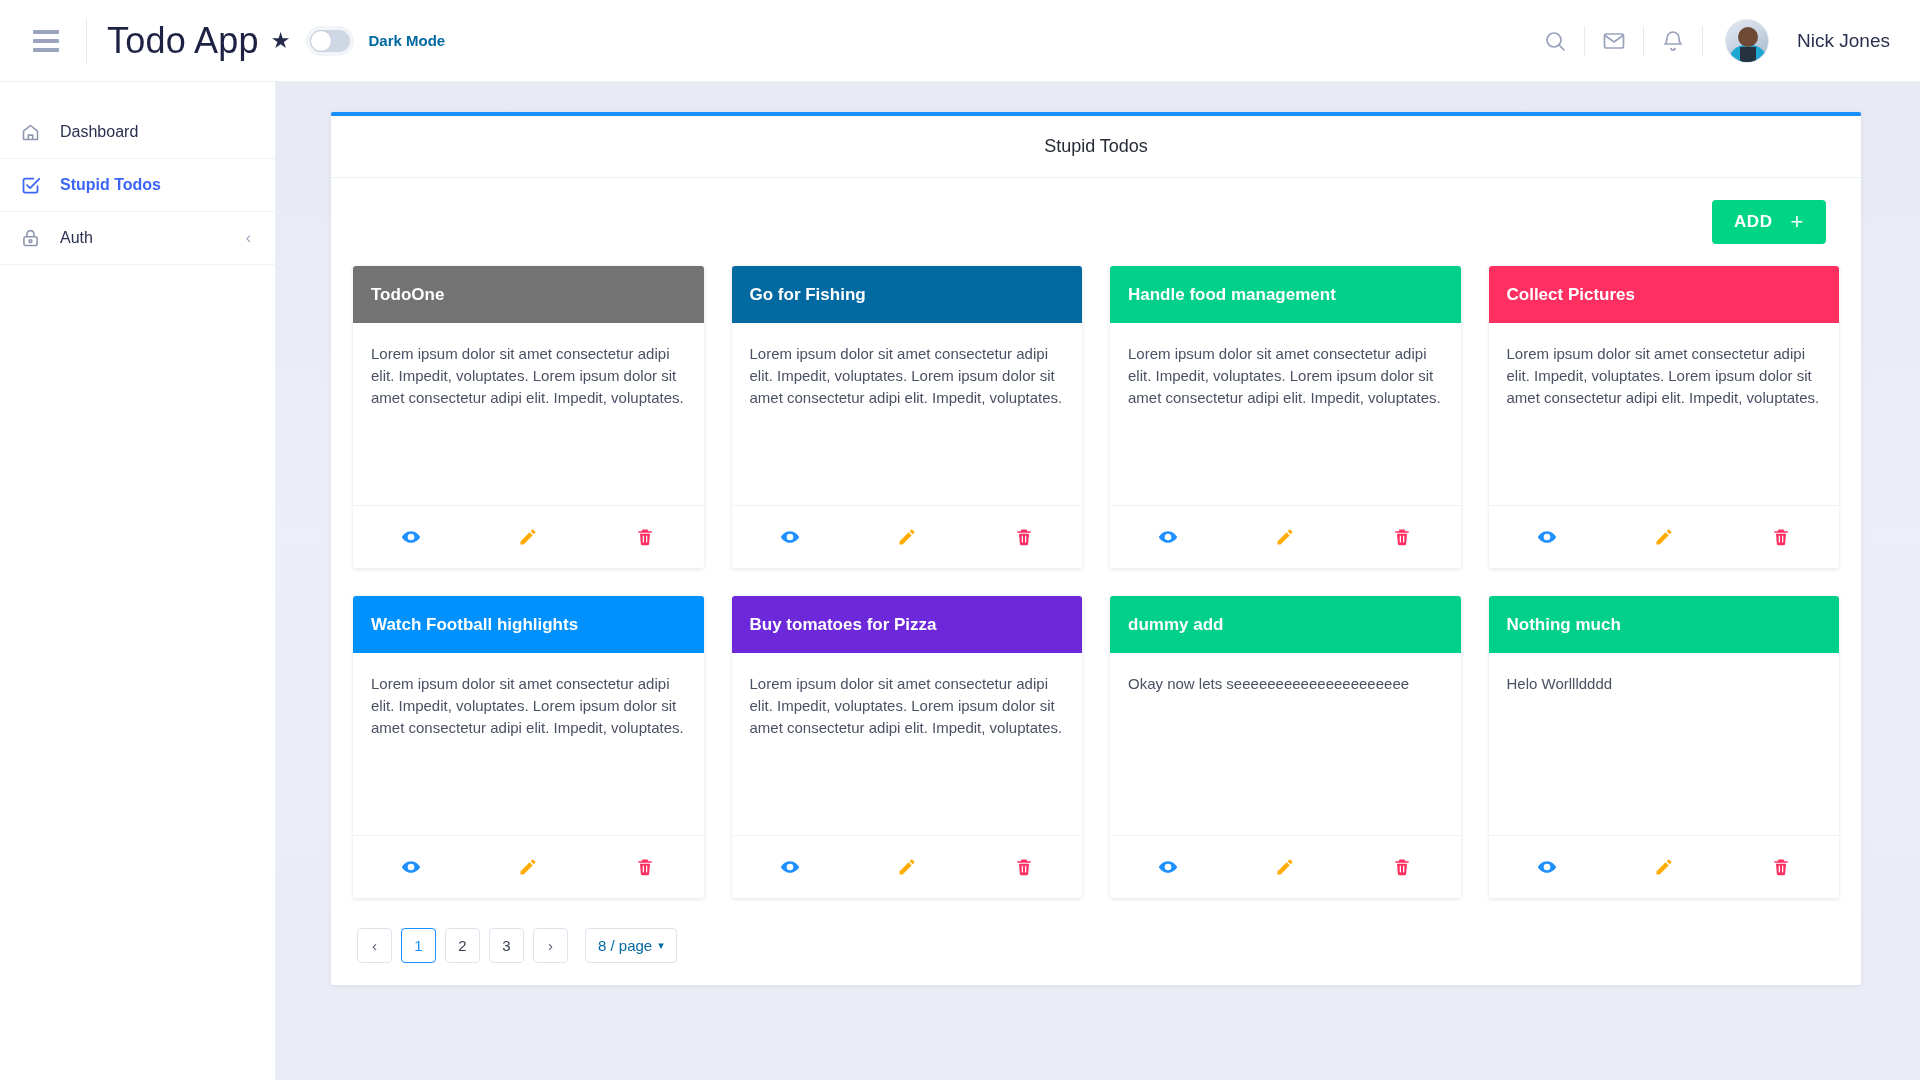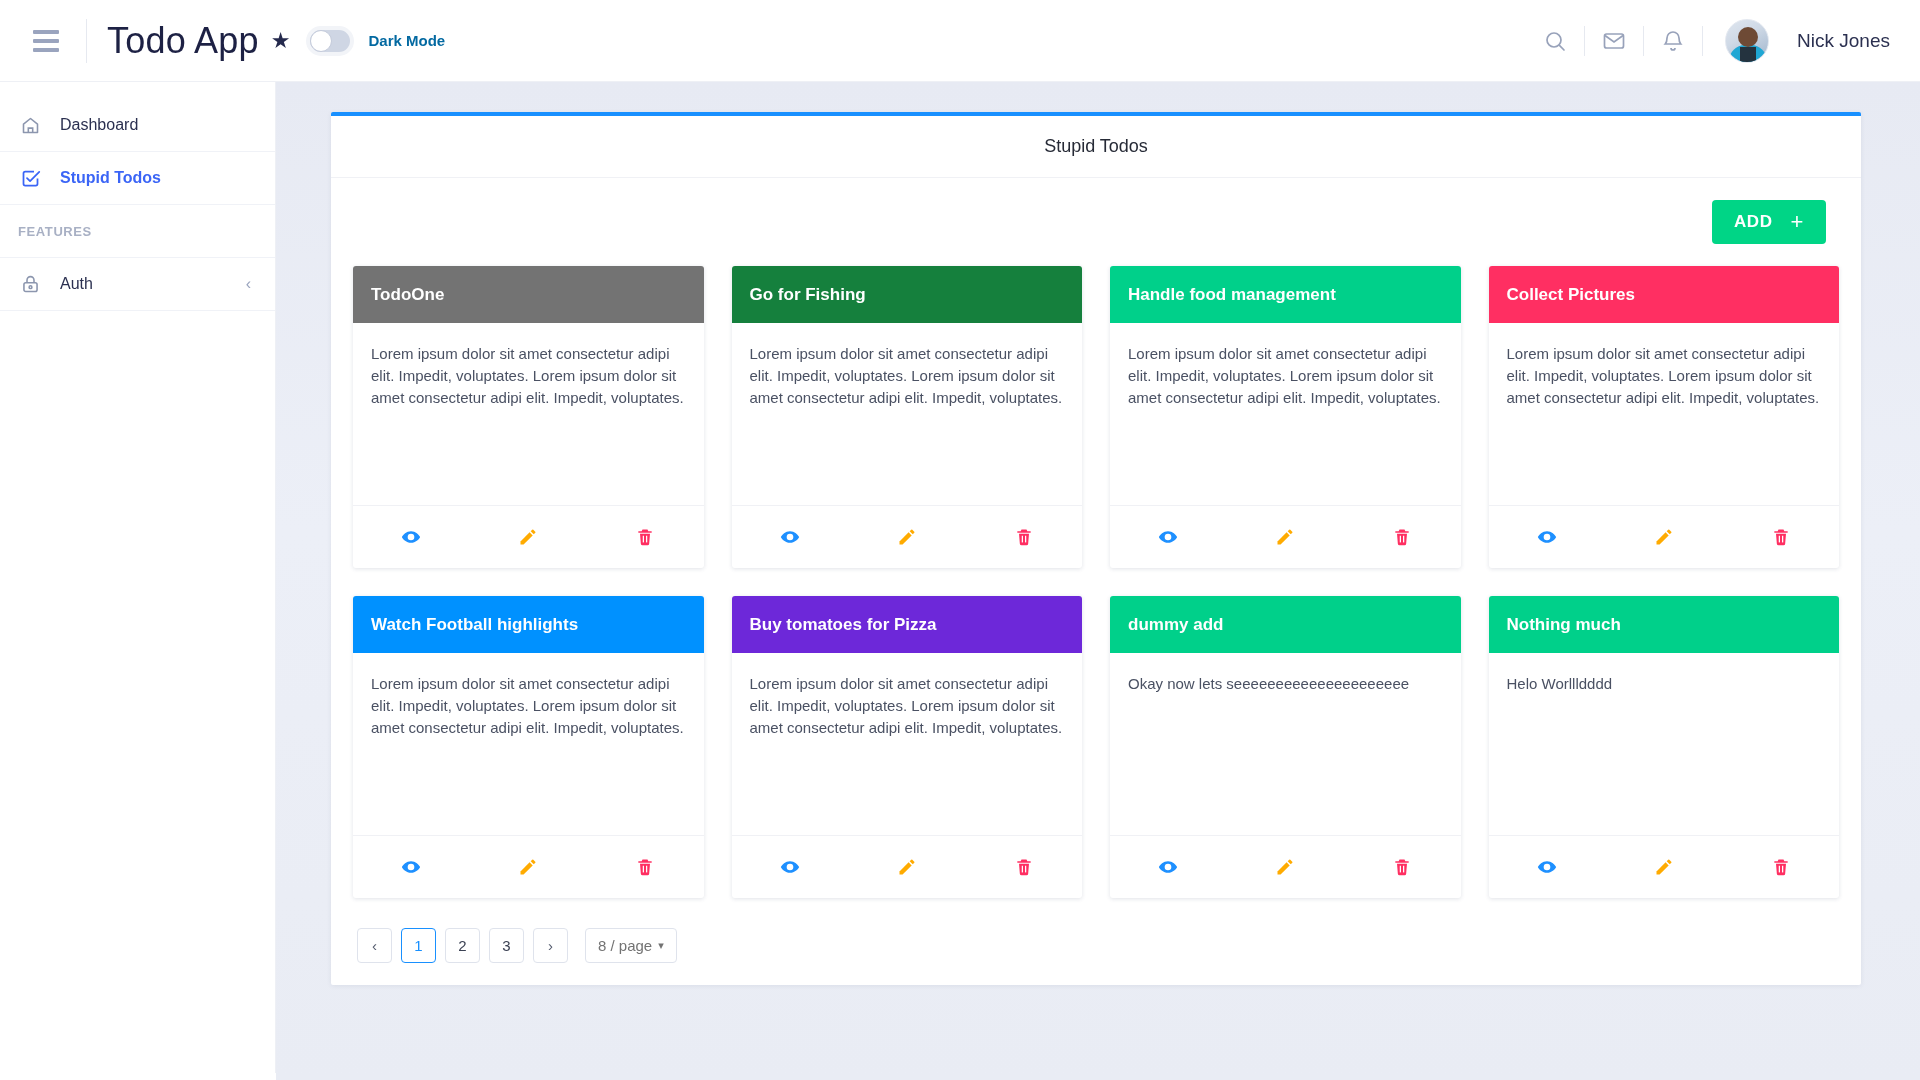--- a/index.html
+++ b/index.html
@@ -73,21 +73,21 @@
     border-radius: 16px 16px 0 0; background: #1fa7d4;
   }
   .avatar .shirt {
     position: absolute; left: 14px; bottom: -5px; width: 16px; height: 20px;
     background: #24333f;
   }
   .username { font-size: 19px; color: #2b3050; white-space: nowrap; }
 
   
   .sidebar {
-    position: absolute; left: 0; top: 75px;
+    position: absolute; left: 0; top: 82px;
     width: 276px; height: 998px; background: #ffffff;
     border-right: 1px solid #eef0f5;
     z-index: 15;
   }
   .side-item {
     height: 53px; display: flex; align-items: center;
     padding-left: 18px; gap: 18px; cursor: pointer;
     border-bottom: 1px solid #f0f2f7;
     font-size: 16px; color: #2b3050;
   }
@@ -166,21 +166,21 @@
   .pg {
     min-width: 35px; height: 35px; border: 1px solid #dfe3ec; border-radius: 4px;
     background: #fff; display: flex; align-items: center; justify-content: center;
     font-size: 15px; color: #3b4153; cursor: pointer; padding: 0 8px;
   }
   .pg.active { border-color: #1890ff; color: #1890ff; }
   .pg.arrow { color: #555c6e; }
   .pgsize {
     height: 35px; border: 1px solid #dfe3ec; border-radius: 4px; background: #fff;
     display: flex; align-items: center; gap: 6px; padding: 0 12px; margin-left: 8px;
-    font-size: 15px; color: #737373; cursor: pointer;
+    font-size: 15px; color: #0369a1; cursor: pointer;
   }
   .pgsize .cv { font-size: 11px; }
 </style>
 </head>
 <body>
 
 <div class="topbar">
   <div class="hamburger">
     <i></i>
       <i class="mid"></i>
@@ -243,21 +243,20 @@
   <div class="side-item active">
     <span class="side-icon">
       <svg width="21" height="21" viewBox="0 0 24 24" fill="none" stroke="currentColor" stroke-width="2">
         <path d="M20 12v6a2 2 0 0 1-2 2H6a2 2 0 0 1-2-2V6a2 2 0 0 1 2-2h10"></path>
         <path d="M8 11.5l3.5 3.5L22 4.5" stroke-linecap="round" stroke-linejoin="round"></path>
       </svg>
     </span>
     <span>Stupid Todos</span>
   </div>
 
-  <div class="side-section">FEATURES</div>
 
   <div class="side-item">
     <span class="side-icon">
       <svg width="21" height="21" viewBox="0 0 24 24" fill="none" stroke="currentColor" stroke-width="1.8">
         <rect x="4.5" y="10" width="15" height="10" rx="2"></rect>
           <path d="M8 10V7a4 4 0 0 1 8 0v3"></path>
         <circle cx="12" cy="15" r="1.6"></circle>
       </svg>
     </span>
     <span>Auth</span>
@@ -299,21 +298,21 @@
                 <svg width="20" height="20" viewBox="0 0 24 24" fill="currentColor">
                   <path d="M9 3h6l1 2h4v2H4V5h4l1-2z"></path>
                   <path d="M6 8h12l-1 12.2A2 2 0 0 1 15 22H9a2 2 0 0 1-2-1.8L6 8z"></path>
                   <rect x="9.3" y="10.5" width="1.5" height="8" fill="#fff"></rect>
                   <rect x="13.2" y="10.5" width="1.5" height="8" fill="#fff"></rect>
                 </svg>
               </div>
             </div>
           </div>
           <div class="todo-card">
-            <div class="todo-head" style="background:#15803d">
+            <div class="todo-head" style="background:#0369a1">
               <span>Go for Fishing</span>
             </div>
             <div class="todo-body">Lorem ipsum dolor sit amet consectetur adipi elit. Impedit, voluptates. Lorem ipsum dolor sit amet consectetur adipi elit. Impedit, voluptates.</div>
             <div class="todo-foot">
               <div class="act eye">
                 <svg width="20" height="20" viewBox="0 0 24 24" fill="currentColor">
                   <path d="M12 5C6.5 5 2.4 9.1 1 12c1.4 2.9 5.5 7 11 7s9.6-4.1 11-7c-1.4-2.9-5.5-7-11-7zm0 11a4 4 0 1 1 0-8 4 4 0 0 1 0 8z"></path>
                   <circle cx="12" cy="12" r="1.9" fill="#fff"></circle>
                 </svg>
               </div>

